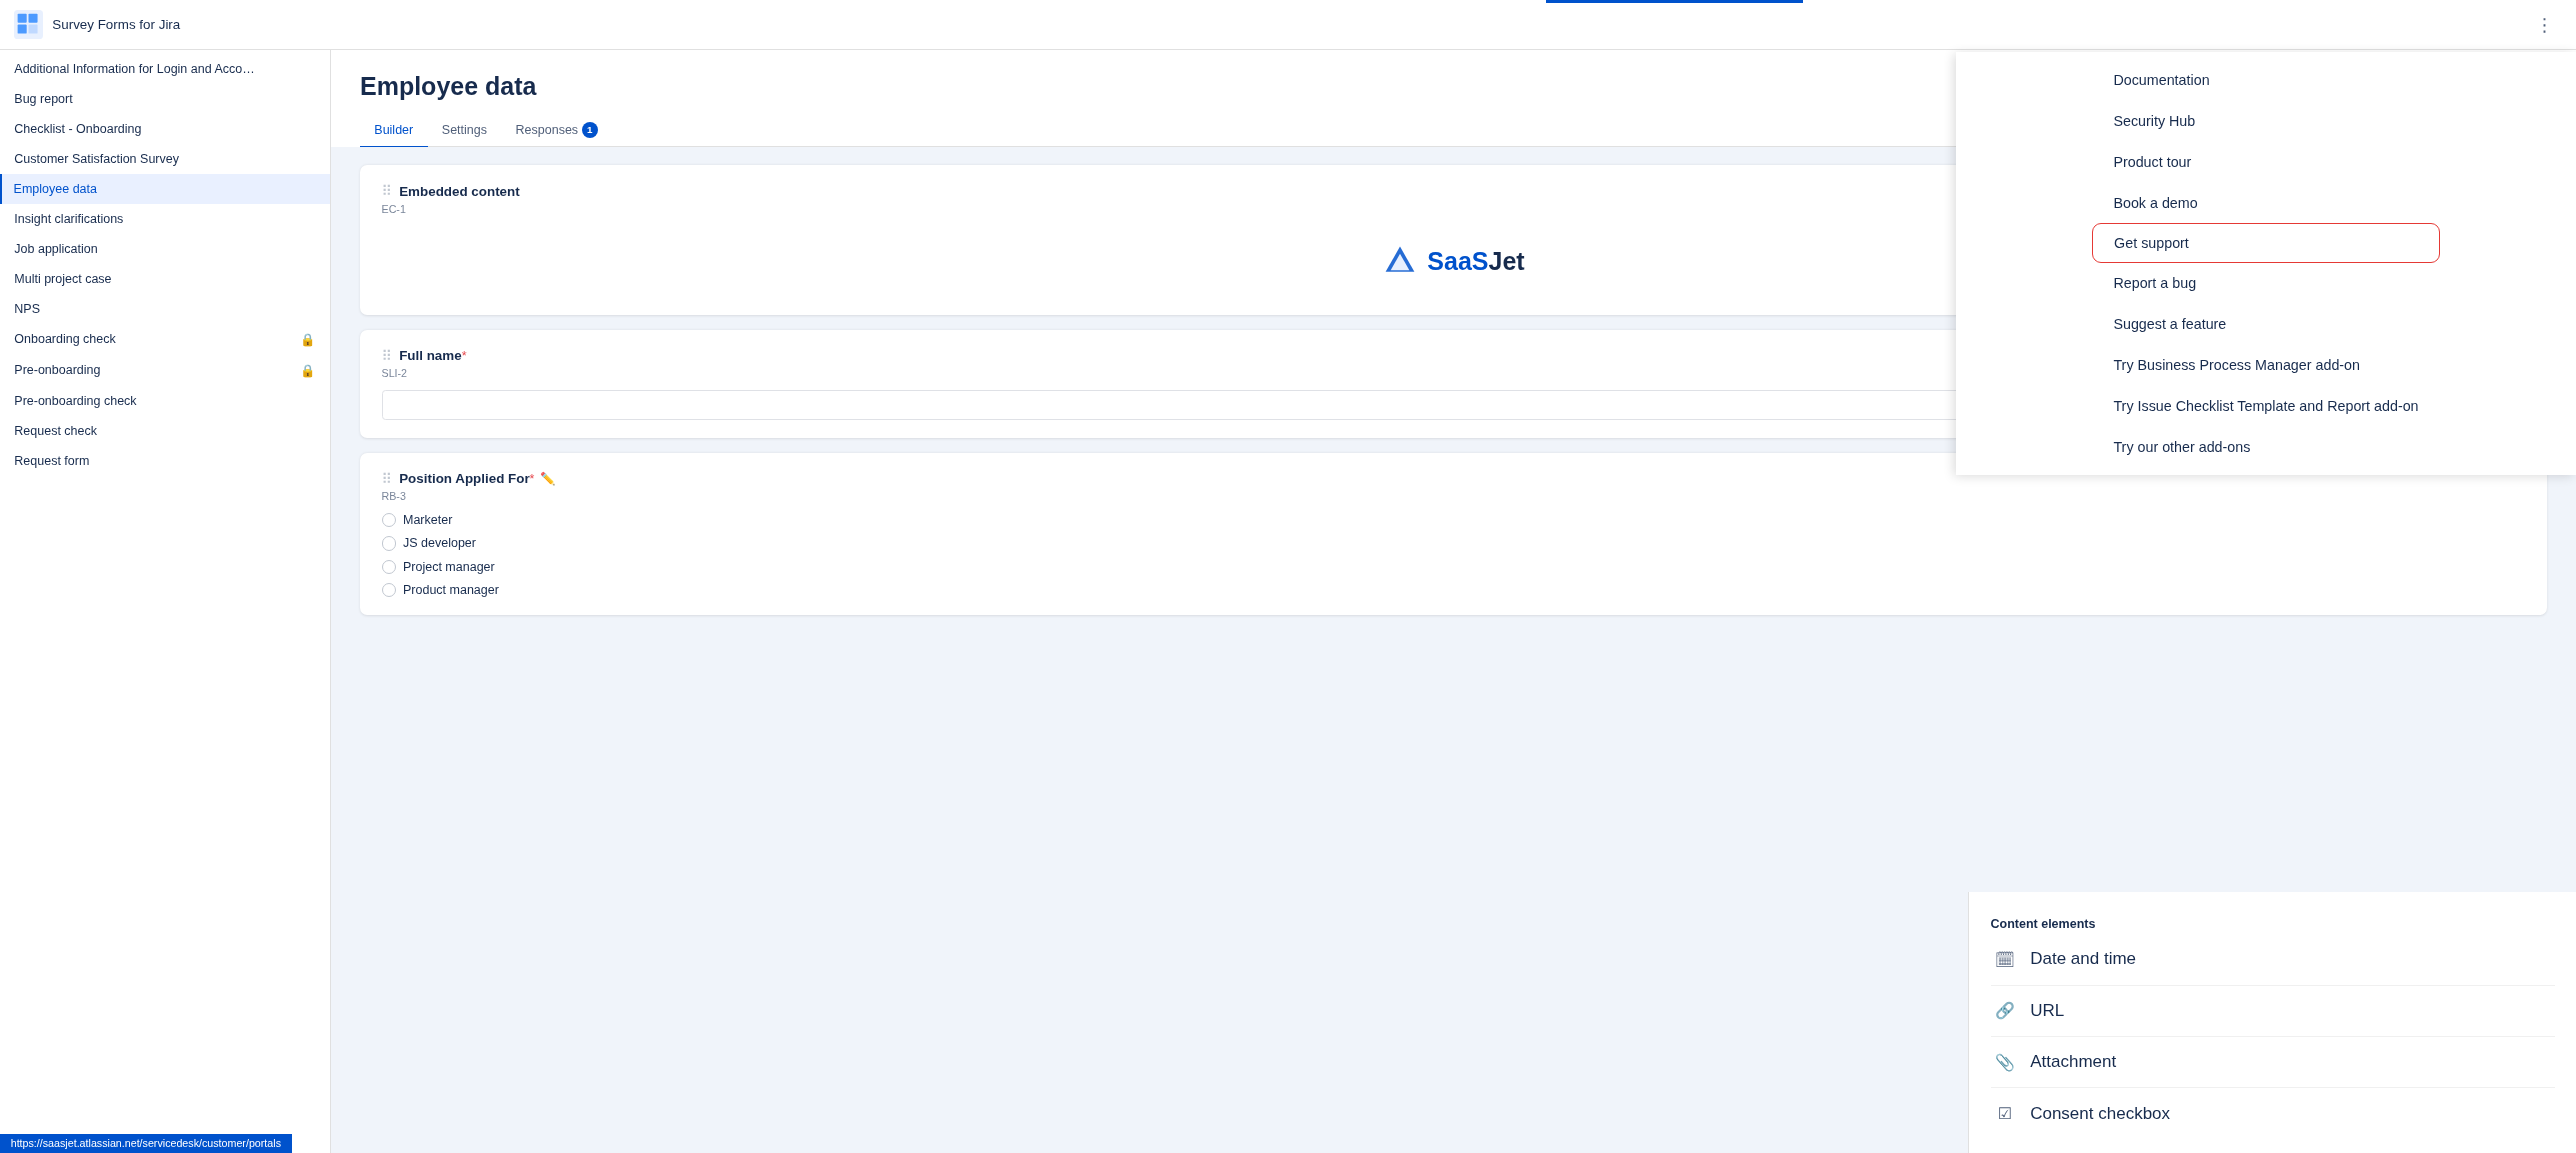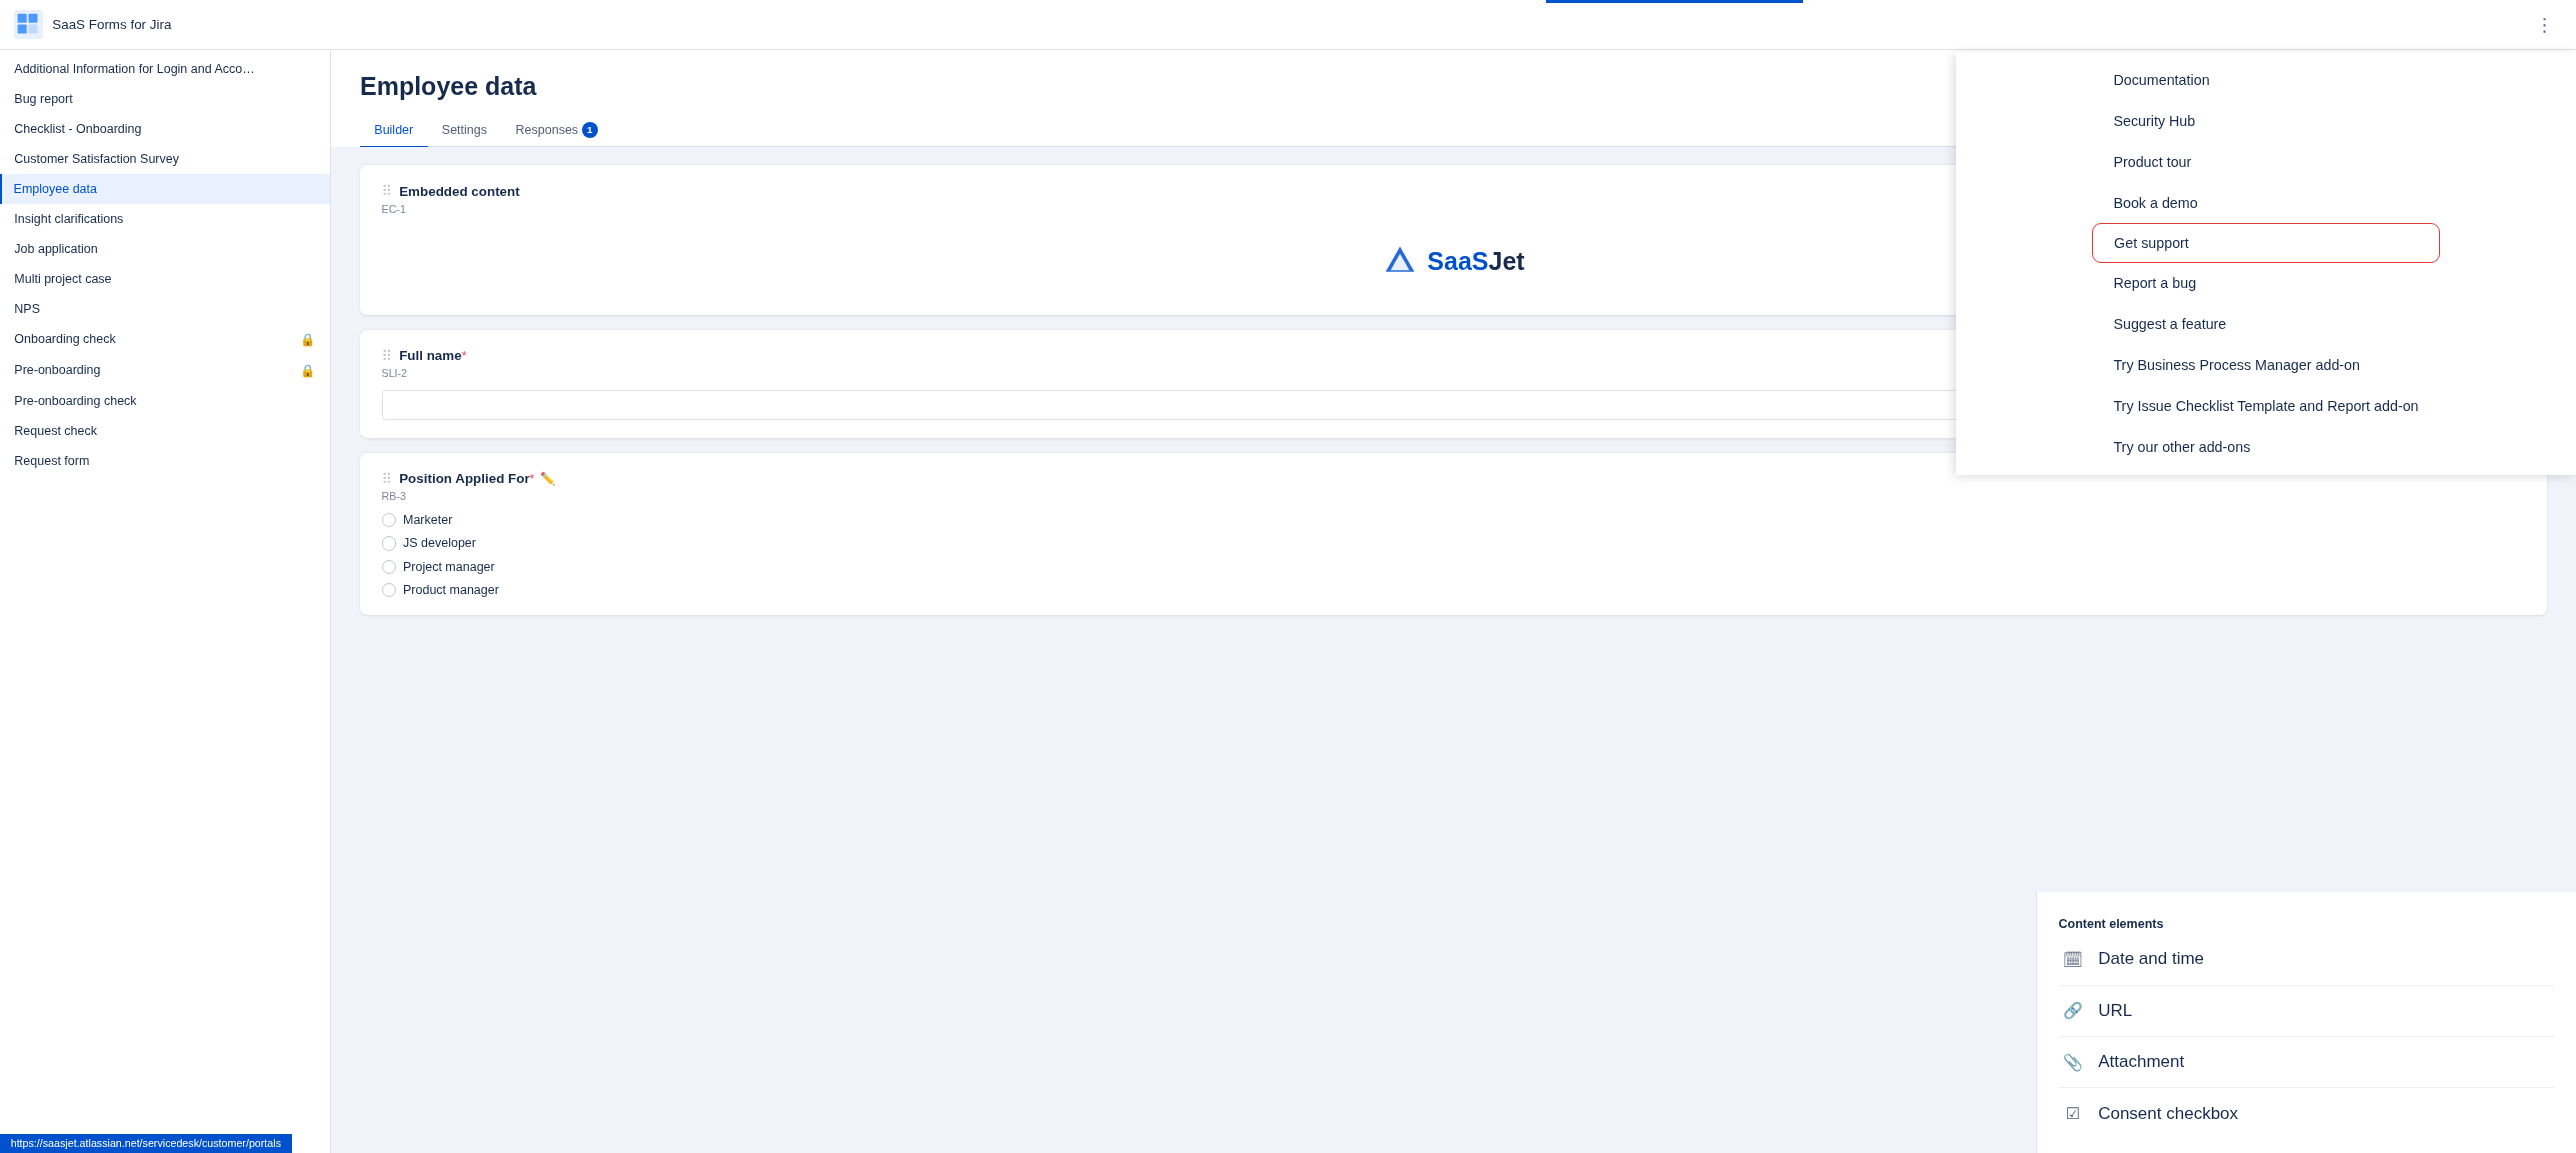--- a/index.html
+++ b/index.html
@@ -123,21 +123,21 @@
       padding: 12.5px 29px; font-size: 14.3px; color: #172b4d; cursor: pointer;
       display: flex; align-items: center; gap: 9px;
     }
     .dropdown-menu-item.highlighted {
       border: 1.8px solid #e53935; margin: 0 7.2px; border-radius: 9px; padding: 10.7px 21.5px;
       background: #fff;
     }
 
     
     .field-panel {
-      position: fixed; right: 0; bottom: 0; width: 540px;
+      position: fixed; right: 0; bottom: 0; width: 608px;
       background: #fff; border-left: 0.9px solid #e0e0e0;
       padding: 14.3px 21.5px; z-index: 150;
     }
     .field-panel-item {
       display: flex; align-items: center; gap: 10.7px;
       padding: 10.7px 0; border-bottom: 0.9px solid #f0f0f0; cursor: pointer;
     }
     .field-panel-item:last-child { border-bottom: none; }
     .field-icon { width: 29px; height: 29px; display: flex; align-items: center; justify-content: center; color: #505f79; font-size: 16px; }
     .field-label { font-size: 17px; color: #172b4d; }
@@ -162,21 +162,21 @@
 
 <div class="header">
   <div class="header-left">
     <svg class="header-logo" viewBox="0 0 32 32" fill="none">
       <rect width="32" height="32" rx="4" fill="#e8f0fe"></rect>
       <rect x="4" y="4" width="10" height="10" rx="1" fill="#4c9aff"></rect>
       <rect x="16" y="4" width="10" height="10" rx="1" fill="#4c9aff"></rect>
       <rect x="4" y="16" width="10" height="10" rx="1" fill="#4c9aff"></rect>
       <rect x="16" y="16" width="10" height="10" rx="1" fill="#c0d9ff"></rect>
     </svg>
-    <span class="header-title">SaaS Forms for Jira</span>
+    <span class="header-title">Survey Forms for Jira</span>
   </div>
   <button class="header-menu-btn">
     <span class="dots-icon">⋮</span>
   </button>
 </div>
 
 <div class="layout">
 
   <div class="sidebar">
     <div class="sidebar-list">

